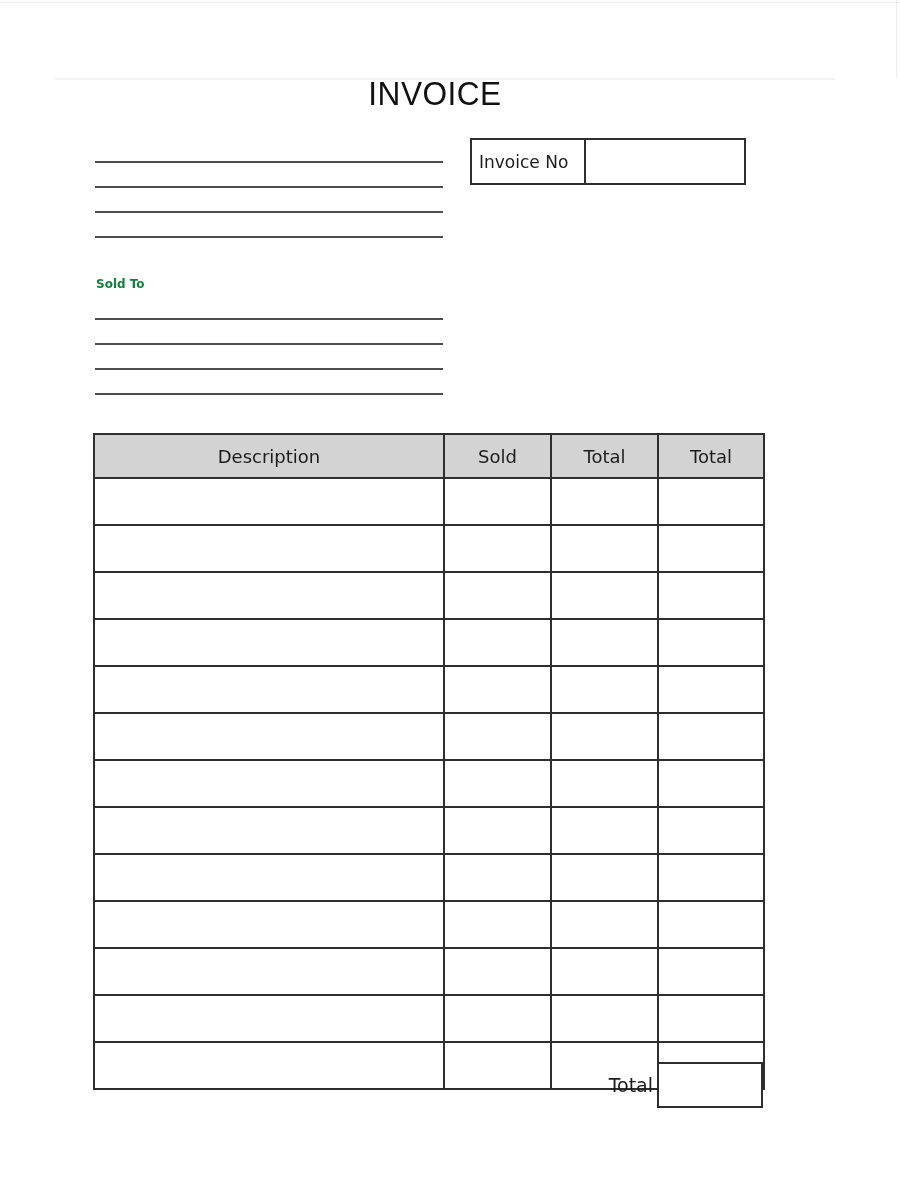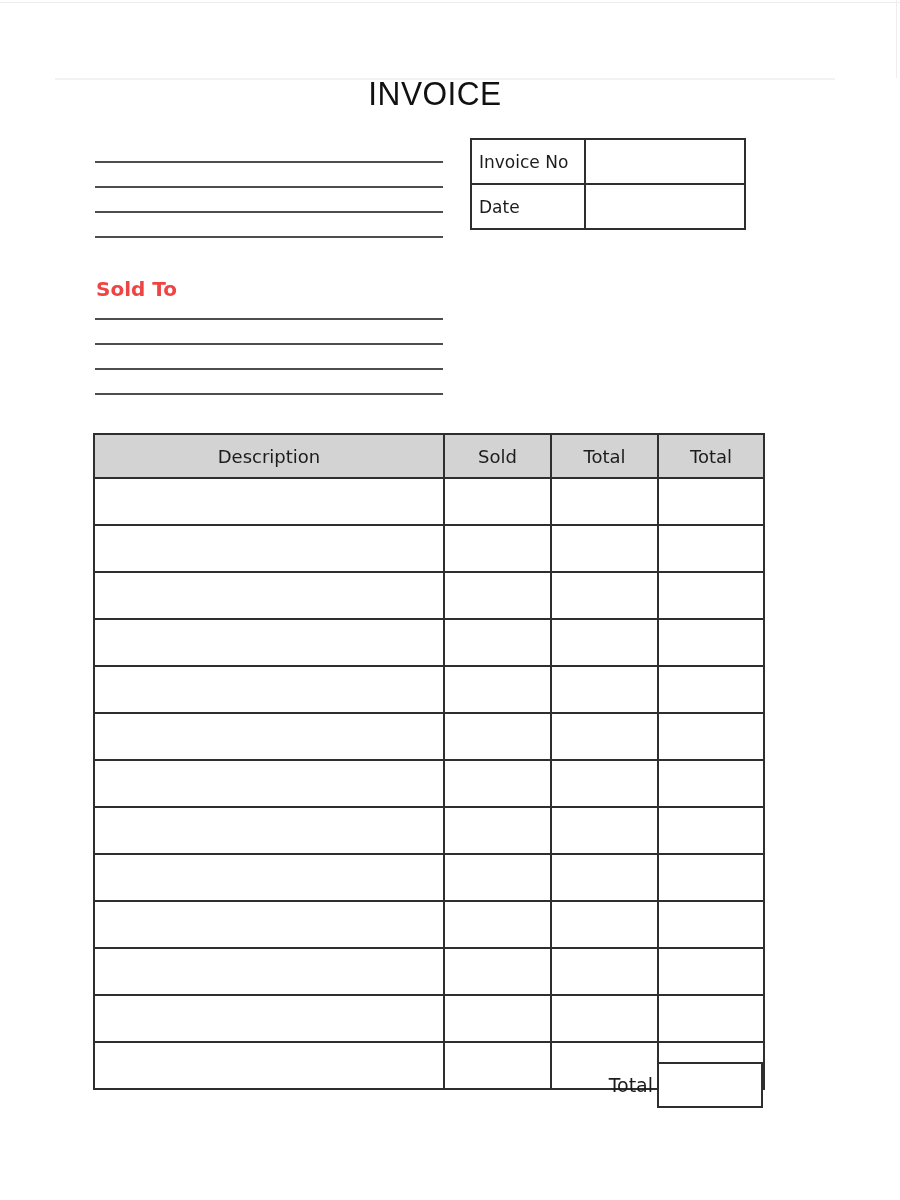--- a/index.html
+++ b/index.html
@@ -69,23 +69,23 @@
     width: 104px;
     padding-left: 7px;
     margin-top: 20px;
   }
   .meta-table td.meta-value {
     width: 156px;
   }
 
   .sold-to-label {
     position: absolute; left: 96px; top: 277px;
-    font-size: 20px;
+    font-size: 12px;
     font-weight: bold;
-    color: #ef4444;
+    color: #15803d;
   }
   .sold-to-lines {
     position: absolute; left: 95px; top: 295px; width: 348px;
   }
 
   .items-table {
     position: absolute; left: 93px; top: 433px;
     width: 670px;
     border-collapse: collapse;
     table-layout: fixed;
@@ -134,24 +134,20 @@
     <div class="blank-line"></div>
     <div class="blank-line"></div>
     <div class="blank-line"></div>
     <div class="blank-line"></div>
   </div>
 
 <table class="meta-table">
   <tbody>
     <tr>
       <td class="meta-label">Invoice No</td>
-      <td class="meta-value"></td>
-    </tr>
-    <tr>
-      <td class="meta-label">Date</td>
       <td class="meta-value"></td>
     </tr>
   </tbody>
 </table>
 
 <div class="sold-to-label">Sold To</div>
 <div class="sold-to-lines">
     <div class="blank-line"></div>
     <div class="blank-line"></div>
     <div class="blank-line"></div>

